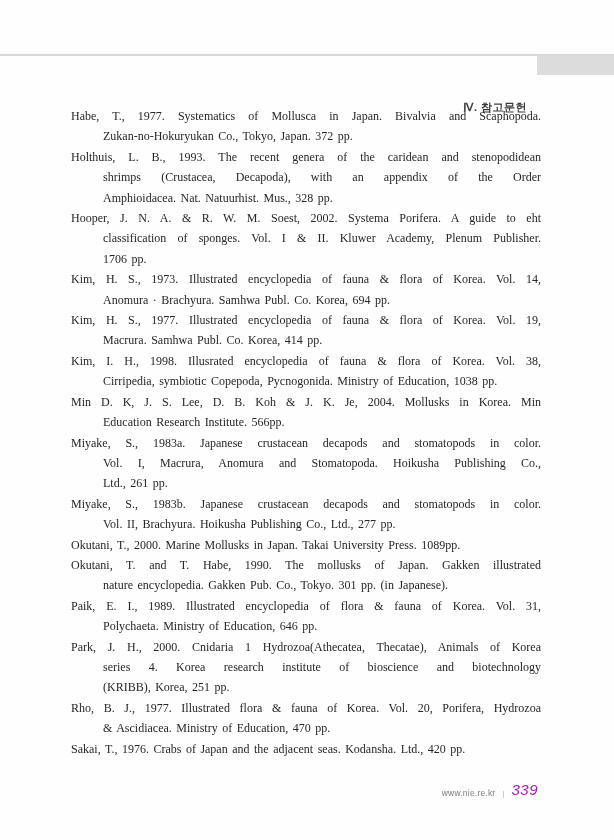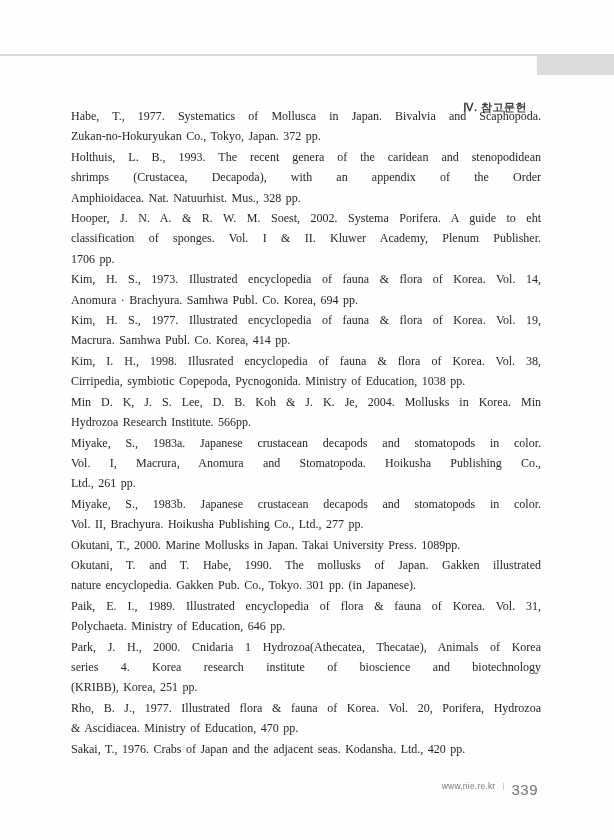--- a/index.html
+++ b/index.html
@@ -29,32 +29,32 @@
   }
 
   
   .refs {
     position: absolute; left: 71px; top: 106px; width: 470px;
     font-size: 12px; line-height: 20.4px; color: #262626;
     word-spacing: 1.5px;
   }
   .ref { margin: 0; }
   .line { text-align: justify; text-align-last: justify; white-space: normal; }
-  .line.cont { }
+  .line.cont { margin-left: 32px; }
   .line.last { text-align-last: left; }
 
   
   .footer {
     position: absolute; top: 781px; right: 76px;
-    display: flex; align-items: flex-start;
+    display: flex; align-items: flex-end;
     font-family: "Liberation Sans", sans-serif; white-space: nowrap;
   }
   .footer .site { font-size: 8.5px; color: #7b7b7b; letter-spacing: 0.2px; }
   .footer .sep  { font-size: 8px; color: #b5b5b5; margin: 0 7px; }
-  .footer .pageno { font-size: 15px; color: #737373; letter-spacing: 0.5px; }
+  .footer .pageno { font-size: 15px; color: #a21caf; letter-spacing: 0.5px; font-style: italic; }
 </style>
 </head>
 <body>
 
 <div class="page">
 
   <div class="header-rule"></div>
   <div class="header-title">Ⅳ. 참고문헌</div>
   <div class="header-tab"></div>
 
@@ -87,21 +87,21 @@
       <div class="line cont last">Macrura. Samhwa Publ. Co. Korea, 414 pp.</div>
     </div>
 
     <div class="ref">
       <div class="line">Kim, I. H., 1998. Illusrated encyclopedia of fauna &amp; flora of Korea. Vol. 38,</div>
       <div class="line cont last">Cirripedia, symbiotic Copepoda, Pycnogonida. Ministry of Education, 1038 pp.</div>
     </div>
 
     <div class="ref">
       <div class="line">Min D. K, J. S. Lee, D. B. Koh &amp; J. K. Je, 2004. Mollusks in Korea. Min</div>
-      <div class="line cont last">Hydrozoa Research Institute. 566pp.</div>
+      <div class="line cont last">Education Research Institute. 566pp.</div>
     </div>
 
     <div class="ref">
       <div class="line">Miyake, S., 1983a. Japanese crustacean decapods and stomatopods in color.</div>
       <div class="line cont">Vol. I, Macrura, Anomura and Stomatopoda. Hoikusha Publishing Co.,</div>
       <div class="line cont last">Ltd., 261 pp.</div>
     </div>
 
     <div class="ref">
       <div class="line">Miyake, S., 1983b. Japanese crustacean decapods and stomatopods in color.</div>

